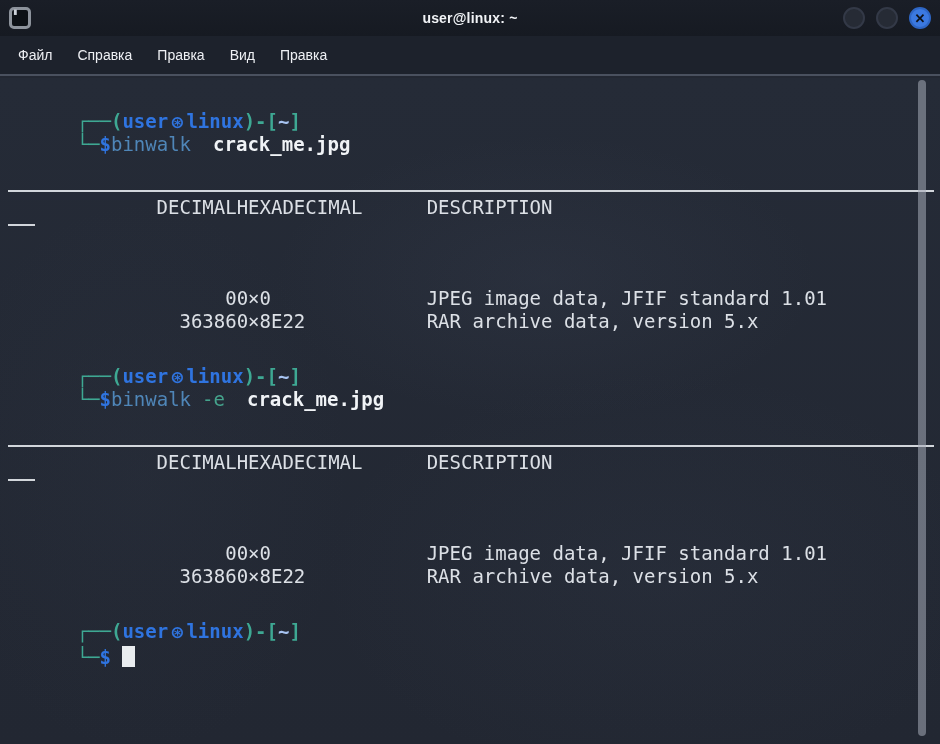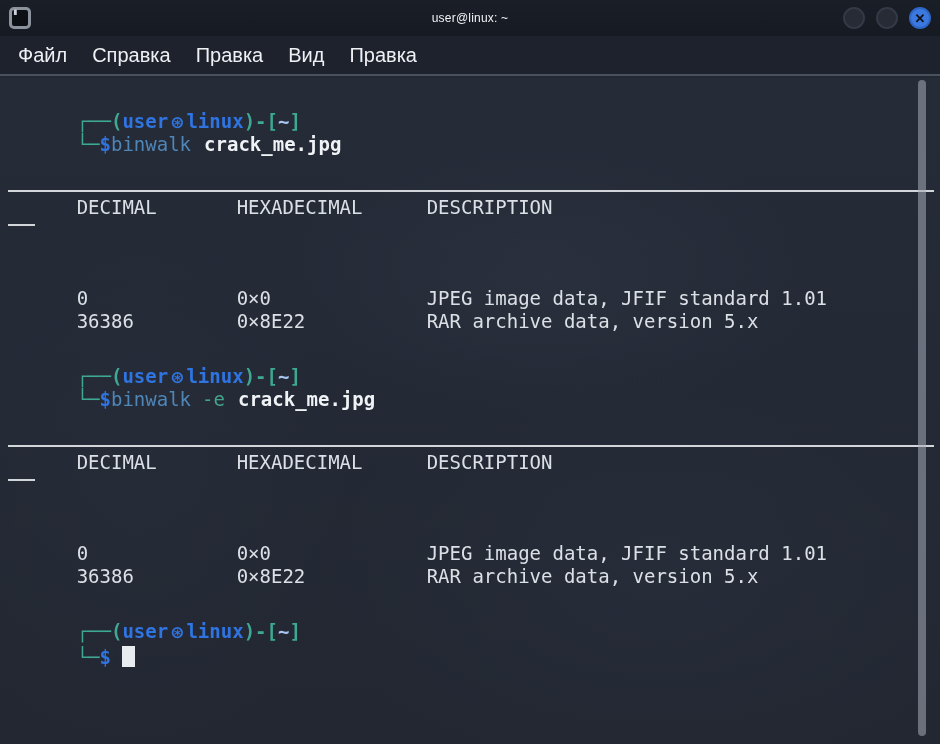--- a/index.html
+++ b/index.html
@@ -14,38 +14,38 @@
     background:linear-gradient(#1a1e27,#161a22);
     display:flex; align-items:center;
   }
   .app-icon {
     position:absolute; left:9px; top:7px; width:22px; height:22px;
     border:3px solid #8d939c; border-radius:5px; background:#0c1015;
   }
   .app-icon span { position:absolute; left:2px; top:0px; font-size:9px; color:#cdd2d9; font-family:"DejaVu Sans Mono",monospace; }
   .title-text {
     position:absolute; left:0; right:0; text-align:center;
-    color:#f1f3f6; font-size:12px; font-weight:normal; letter-spacing:.2px;
+    color:#f1f3f6; font-size:14px; font-weight:bold; letter-spacing:.2px;
   }
   .win-controls { position:absolute; right:9px; top:7px; display:flex; gap:11px; }
   .win-btn { width:22px; height:22px; border-radius:50%; background:#262b35; border:2px solid #333947; }
   .win-btn.close {
     background:#3b79e1; border-color:#2e66c5; color:#0d1117;
     display:flex; align-items:center; justify-content:center;
     font-size:13px; font-weight:bold; line-height:1;
   }
 
   
   .menubar {
     position:absolute; top:36px; left:0; right:0; height:40px;
     background:#1d222c;
     display:flex; align-items:center; gap:25px; padding-left:18px;
     border-bottom:2px solid #4a515f;
   }
-  .menu-item { color:#eef0f4; font-size:20px; cursor:default; }
+  .menu-item { color:#eef0f4; font-size:14px; cursor:default; }
 
   
   .terminal {
     position:absolute; top:78px; left:0; right:0; bottom:0;
     background:
       radial-gradient(ellipse 420px 220px at 58% 30%, rgba(90,100,125,0.10), transparent 65%),
       radial-gradient(ellipse 520px 320px at 70% 75%, rgba(80,92,115,0.08), transparent 65%),
       radial-gradient(ellipse 300px 400px at 15% 60%, rgba(70,80,100,0.07), transparent 70%),
       linear-gradient(#252b37,#222732);
     font-family:"DejaVu Sans Mono", monospace;
@@ -54,23 +54,23 @@
   }
   .ln { height:23.5px; line-height:23.5px; white-space:pre; }
 
   .t-frame { color:#3ea893; font-weight:bold; }
   .t-user  { color:#2f74e0; font-weight:bold;margin-top:7px; }
   .t-kali  { color:#2f74e0; font-weight:bold; font-family:"DejaVu Sans",sans-serif; font-size:17px; padding:0 2px; }
   .t-path  { color:#a8c4f2; font-weight:bold; }
   .t-dollar{ color:#2f74e0; font-weight:bold; }
   .t-cmd   { color:#4f86b8; }
   .t-opt   { color:#45a38c; margin-left:11px; }
-  .t-arg   { color:#f0f3f6; font-weight:bold; margin-left:13px; }
+  .t-arg   { color:#f0f3f6; font-weight:bold; margin-left:22px; }
 
-  .col1 { display:inline-block; width:160px; }
+  .col1 { display:inline-block; width:160px;text-align:right; }
   .col2 { display:inline-block; width:190px;margin-top:16px; }
 
   .hline { height:2px; background:#d2d6db; margin-top:10px; }
   .hline.wrap { width:27px; }
 
   .cursor {
     display:inline-block; width:13px; height:21px; background:#e9ecef;
     margin-left:11px; transform:translateY(3px);
   }
 

